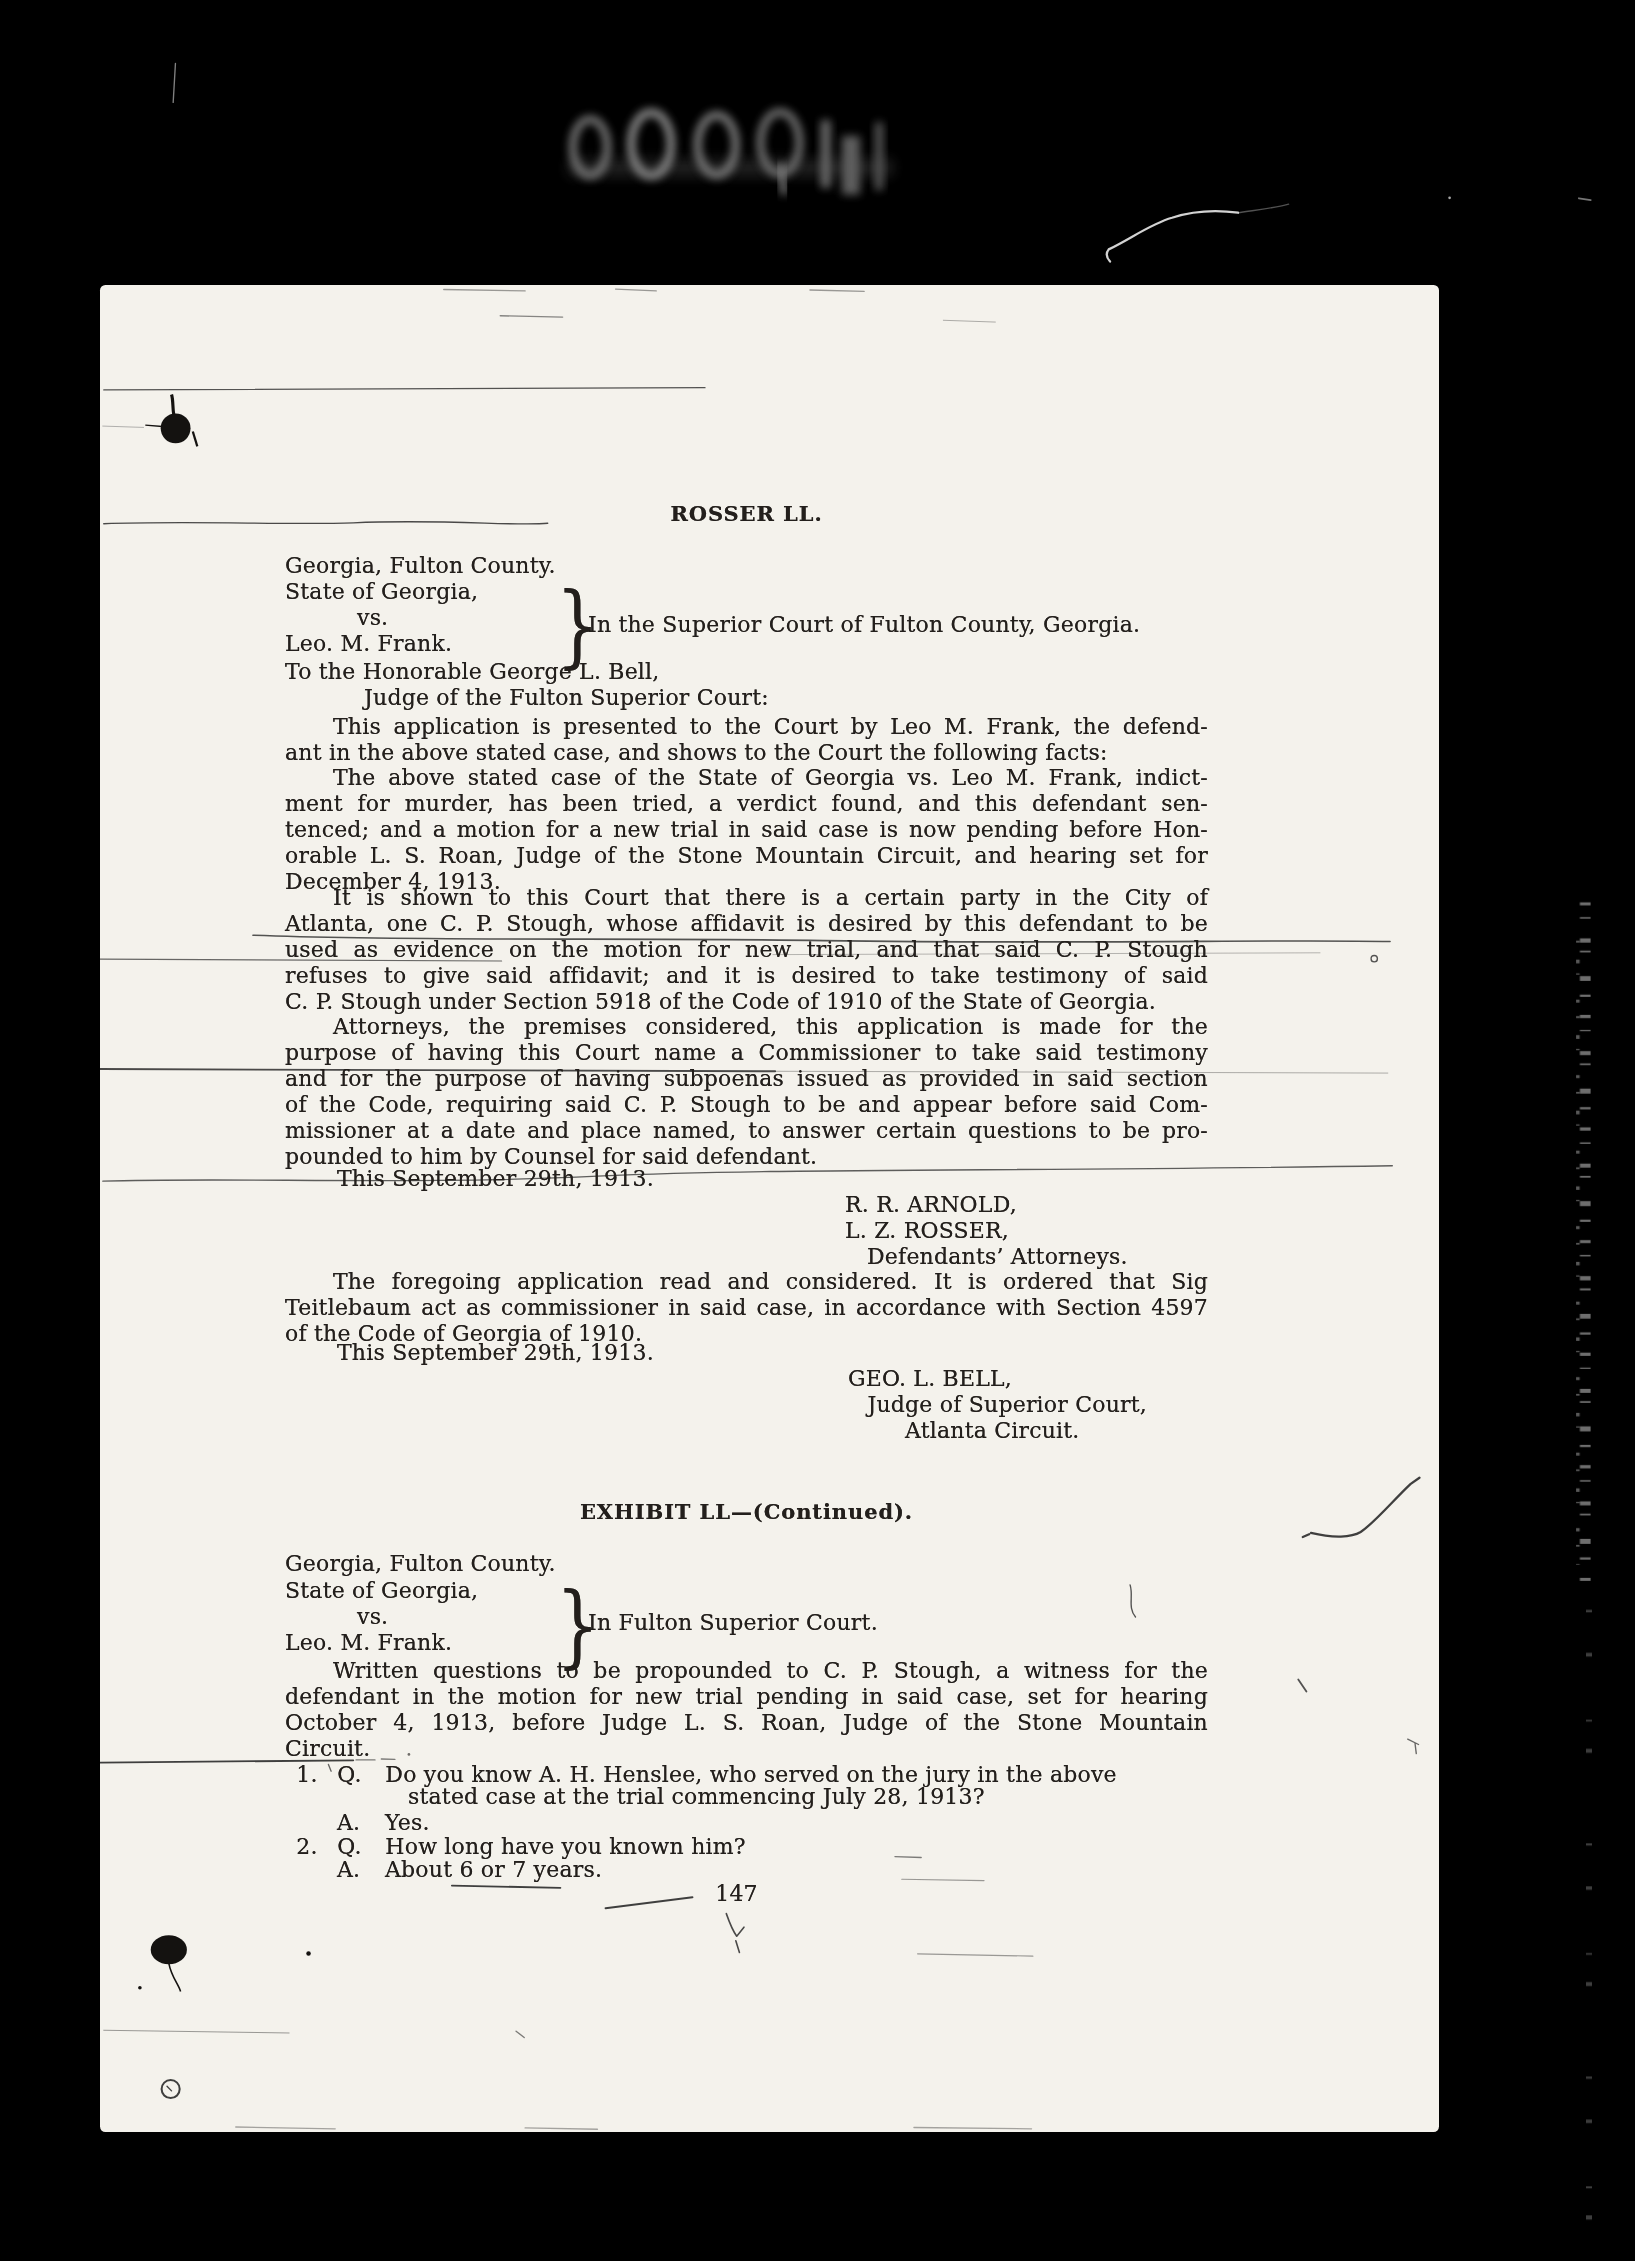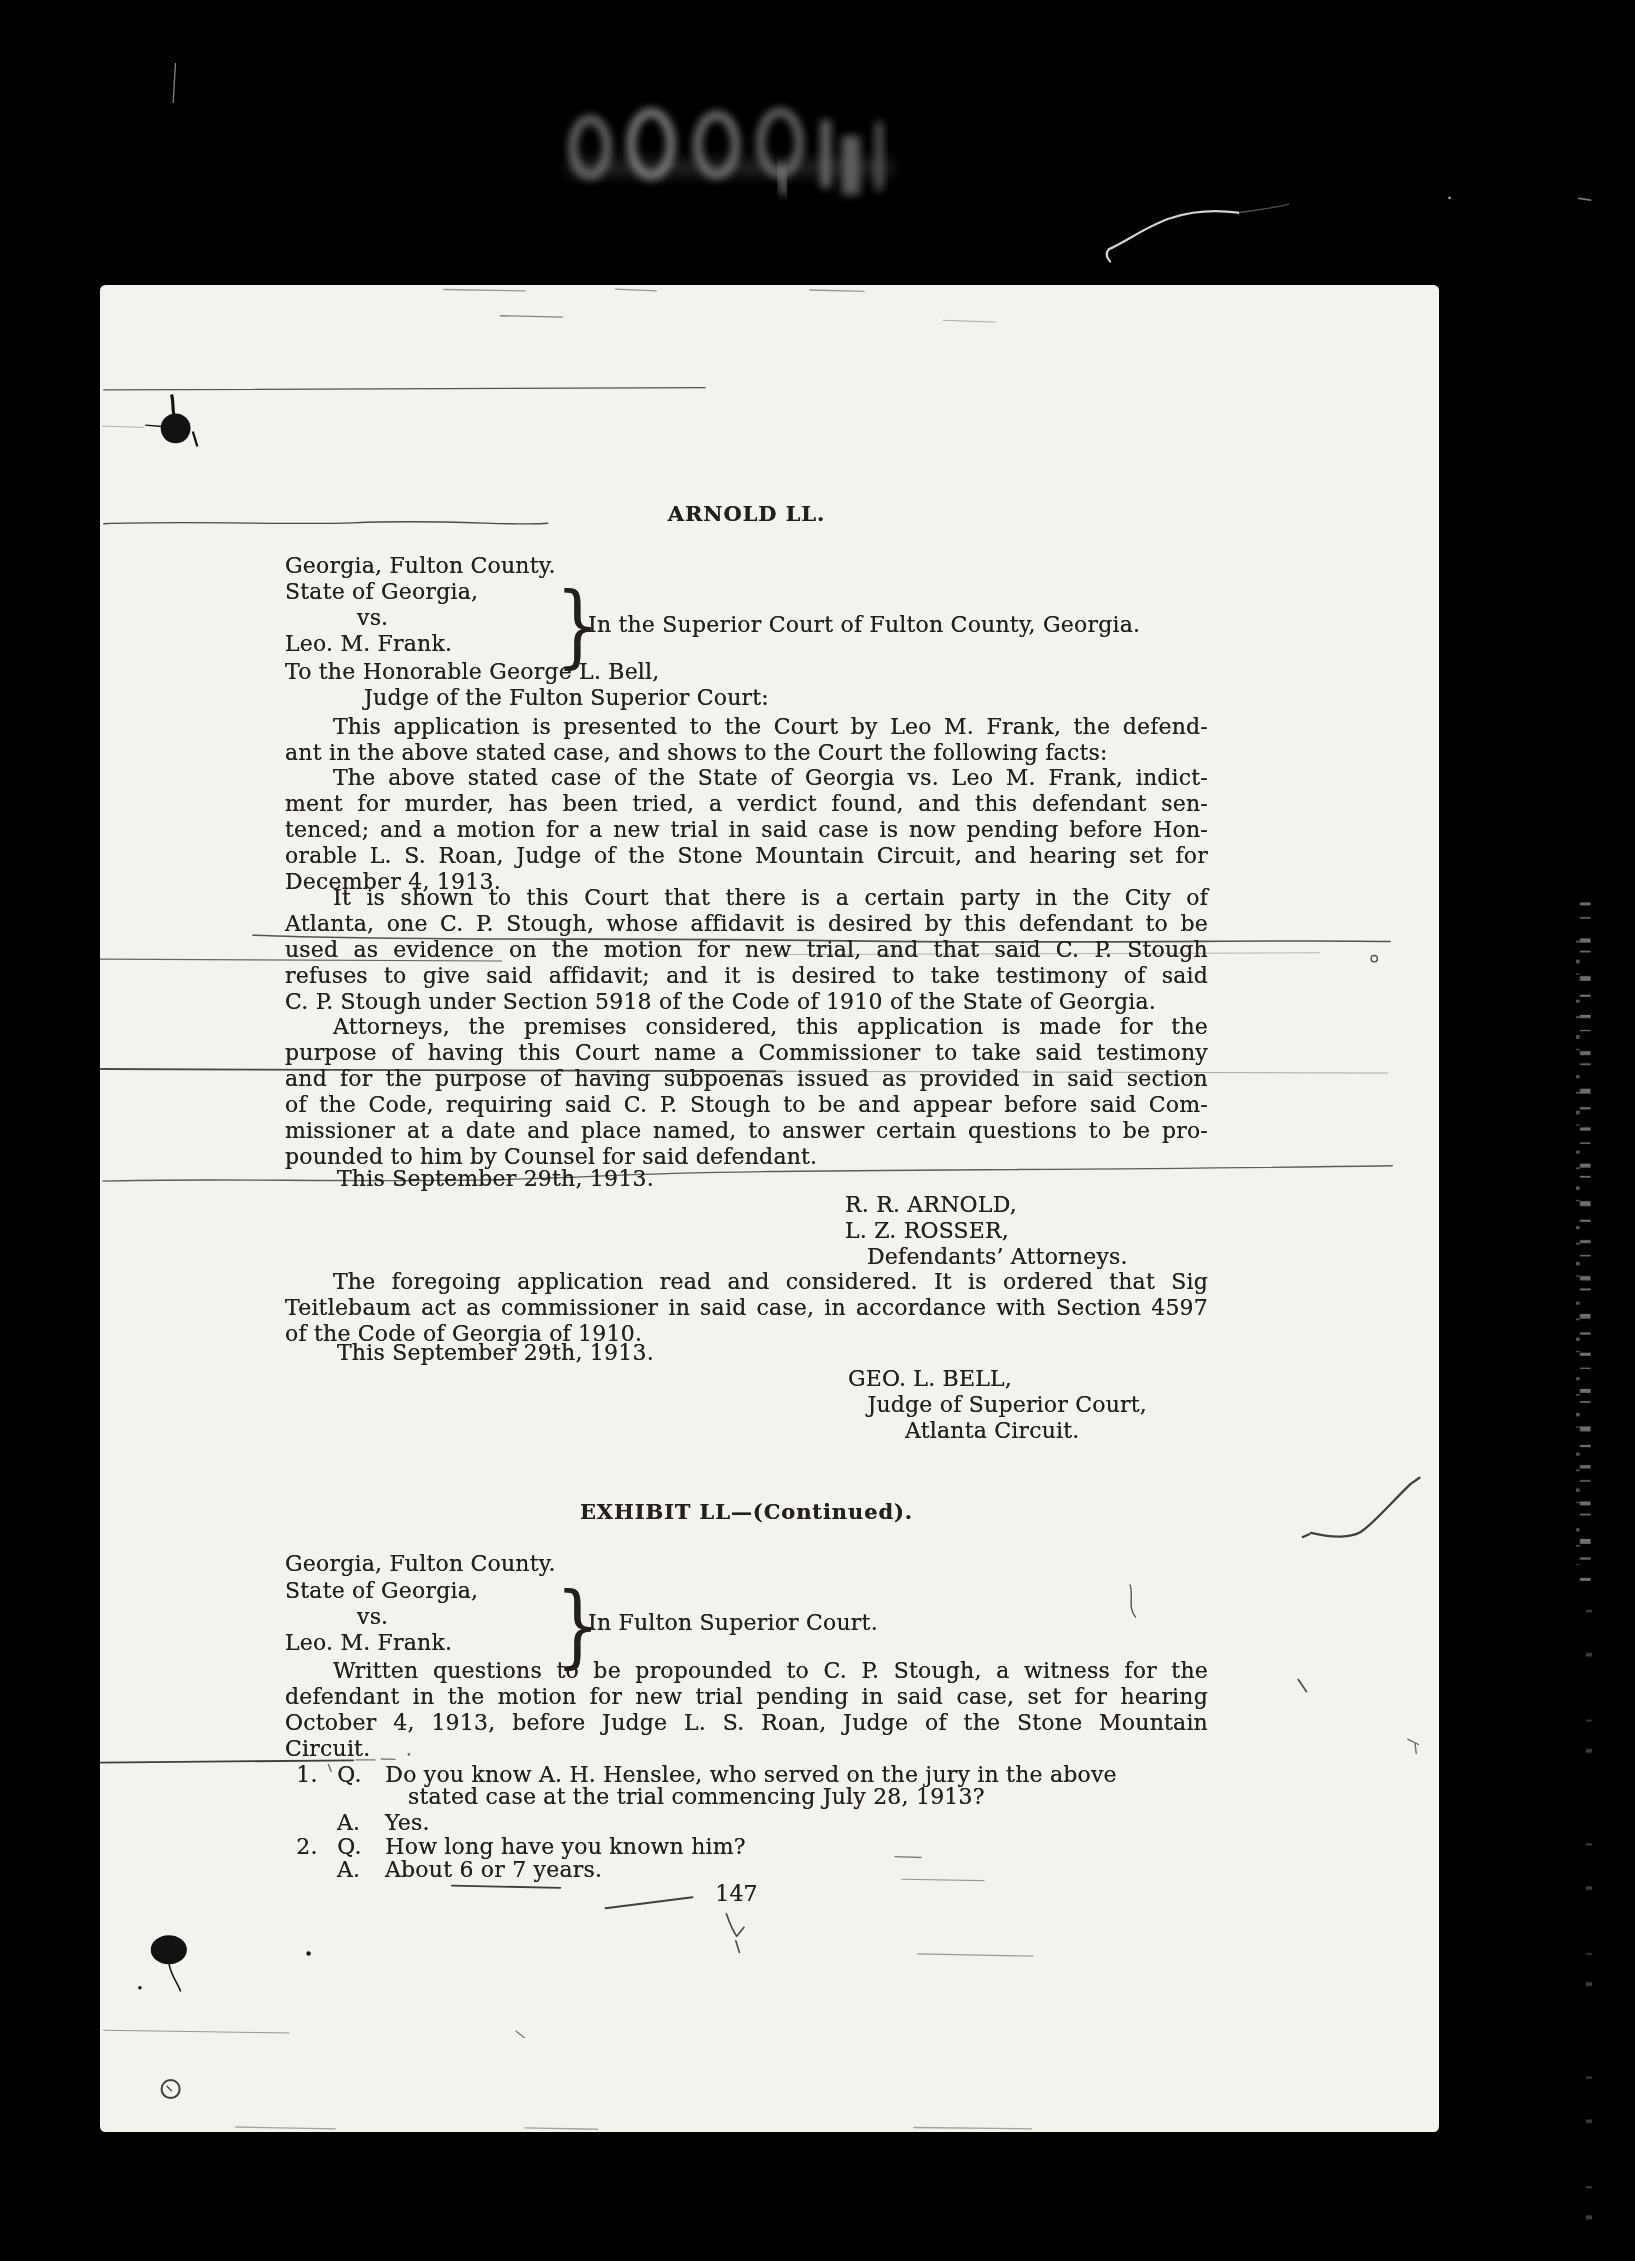--- a/index.html
+++ b/index.html
@@ -125,21 +125,21 @@
         <ellipse cx="152" cy="3682" rx="40" ry="32" fill="#141210"></ellipse>
         <path d="M152,3712 C158,3742 172,3756 178,3774" stroke="#141210" stroke-width="3.5" fill="none"></path>
         <circle cx="88" cy="3766" r="4" fill="#141210"></circle>
         <circle cx="461" cy="3690" r="5" fill="#141210"></circle>
         <circle cx="683" cy="3250" r="3" fill="#141210" opacity="0.6"></circle>
       </g>
     </svg>
 
     <div class="content">
 
-      <div class="t hd col" style="top:216px">ARNOLD LL.</div>
+      <div class="t hd col" style="top:216px">ROSSER LL.</div>
 
       <div class="t capline" style="top:268px;left:185px">Georgia, Fulton County.</div>
       <div class="t capline" style="top:294px;left:185px">State of Georgia,</div>
       <div class="t capline" style="top:320px;left:257px">vs.</div>
       <div class="t capline" style="top:346px;left:185px">Leo. M. Frank.</div>
       <div class="brace" style="position:absolute;top:296px;left:456px">}</div>
       <div class="t" style="top:327px;left:488px">In the Superior Court of Fulton County, Georgia.</div>
 
       <div class="t" style="top:374px;left:185px">To the Honorable George L. Bell,</div>
       <div class="t" style="top:400px;left:264px">Judge of the Fulton Superior Court:</div>

